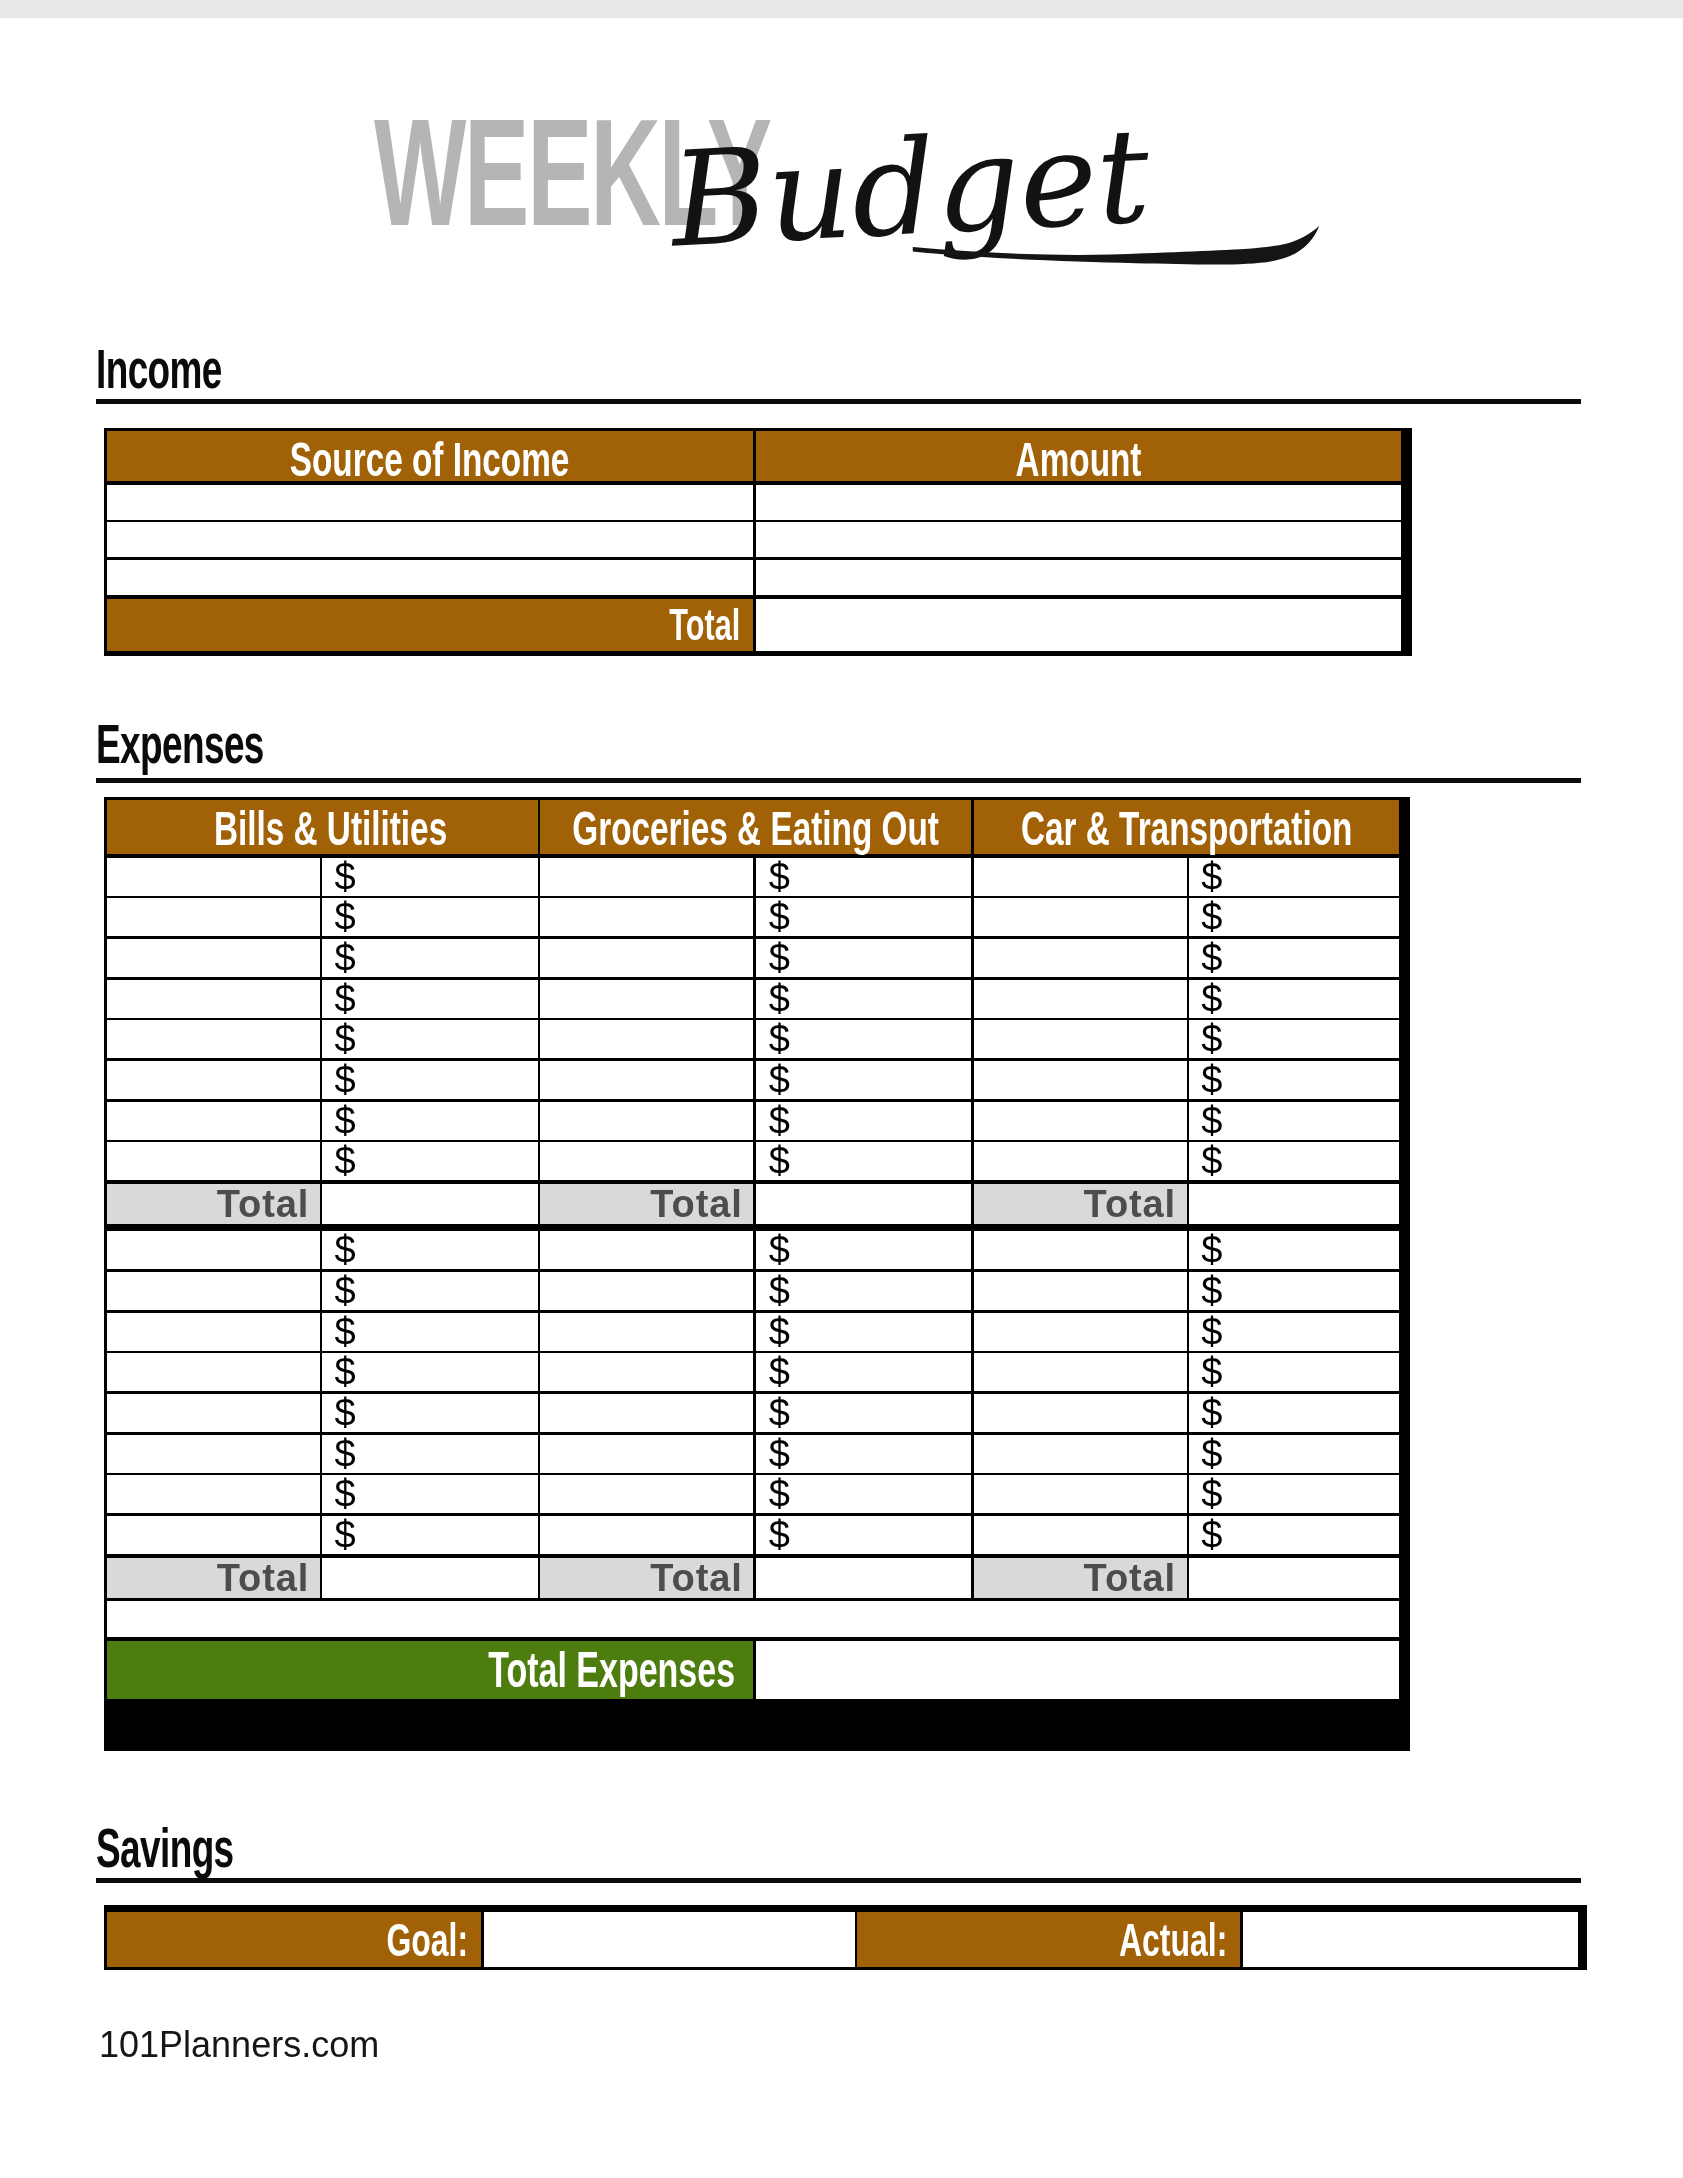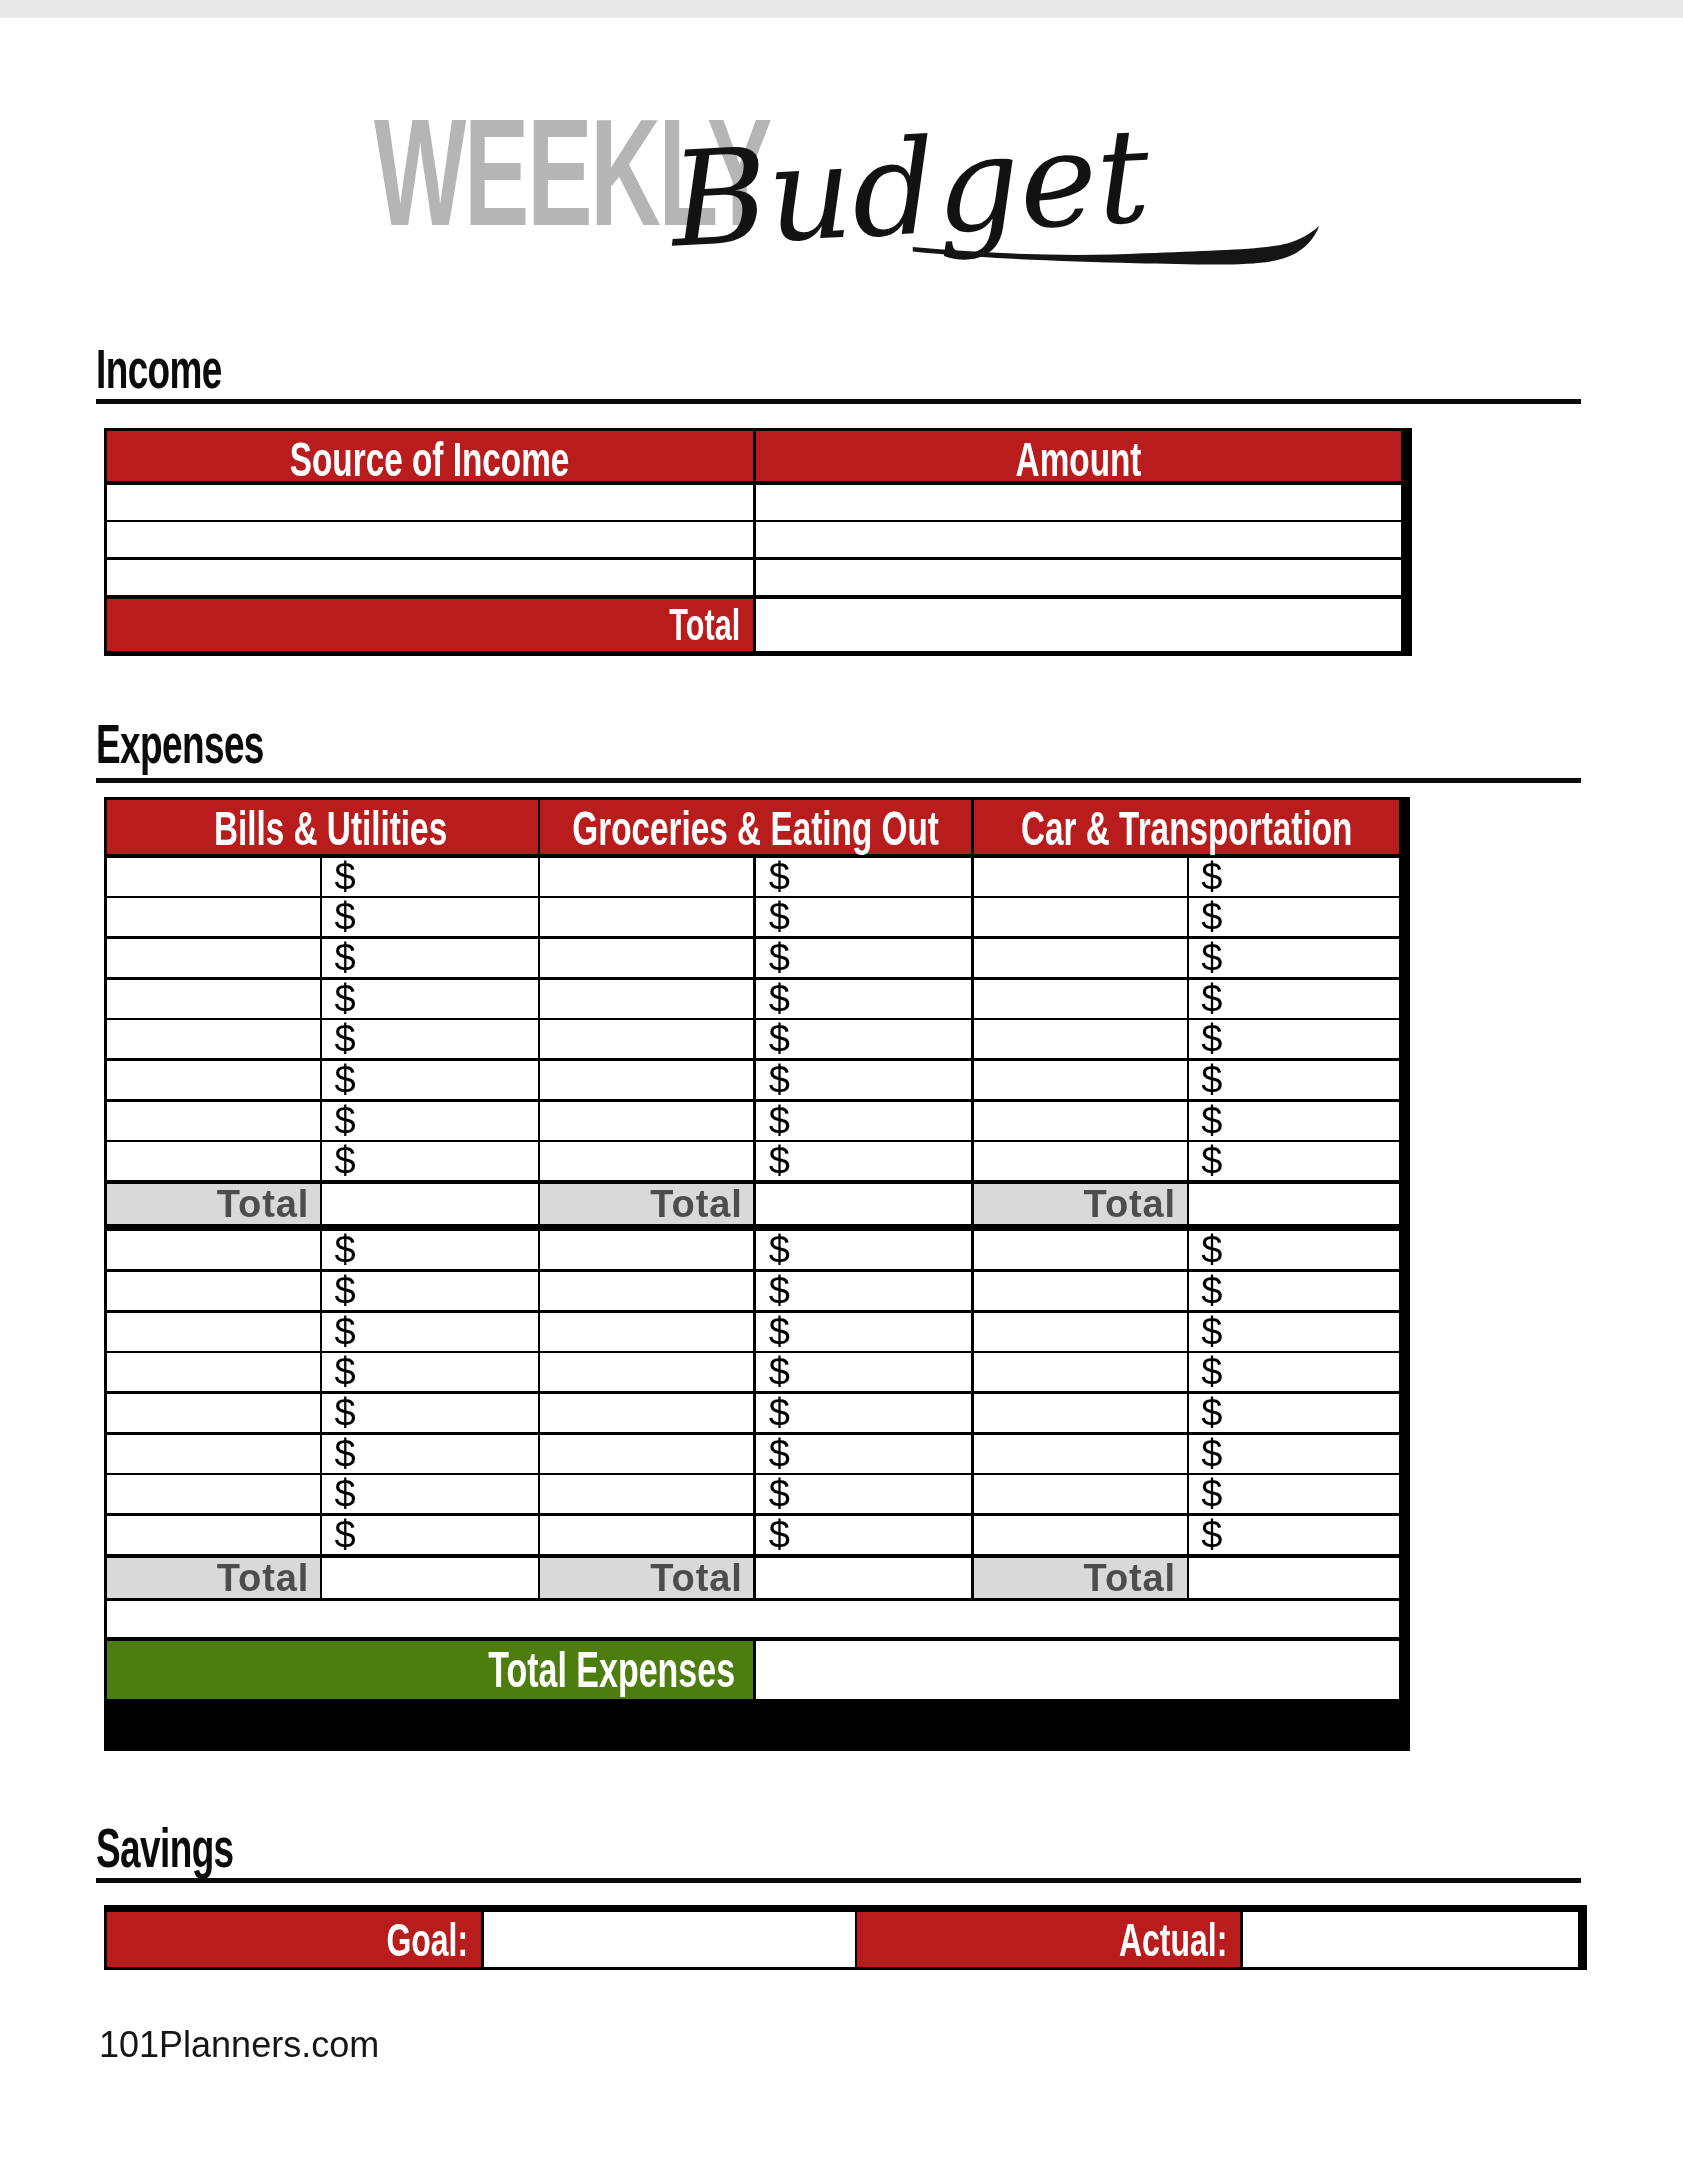--- a/index.html
+++ b/index.html
@@ -17,21 +17,21 @@
   .heading{position:absolute;left:96px;font-weight:bold;font-size:56px;line-height:1;color:#0b0b0b;
            letter-spacing:-0.9px;transform:scaleX(.66);transform-origin:left top;white-space:nowrap;}
   .rule{position:absolute;left:96px;width:1485px;height:5.4px;background:#0b0b0b;}
 
   
   .tbl{position:absolute;background:#000;border:3.6px solid #000;display:flex;flex-direction:column;}
   .row{display:grid;}
   .sep{background:#000;}
   .s3{height:2.7px;} .s4{height:3.6px;}
   .cell{display:flex;align-items:center;min-width:0;}
-  .white{background:#fff;} .gray{background:#b91c1c;} .light{background:#d9d9d9;} .mid{background:#4d7c0f;}
+  .white{background:#fff;} .gray{background:#a16207;} .light{background:#d9d9d9;} .mid{background:#4d7c0f;}
 
   .cond{display:inline-block;font-weight:bold;color:#fff;white-space:nowrap;
         transform:scaleX(.68);transform-origin:center center;}
   .hdr{justify-content:center;}
   .hdr .cond{font-size:49px;}
 
   
   .income{left:104px;top:410px;width:1302px;height:222px;}
   .income .row{grid-template-columns:646px 2.7px 645px;}
   .c1{grid-column:1;} .c3{grid-column:3;}

